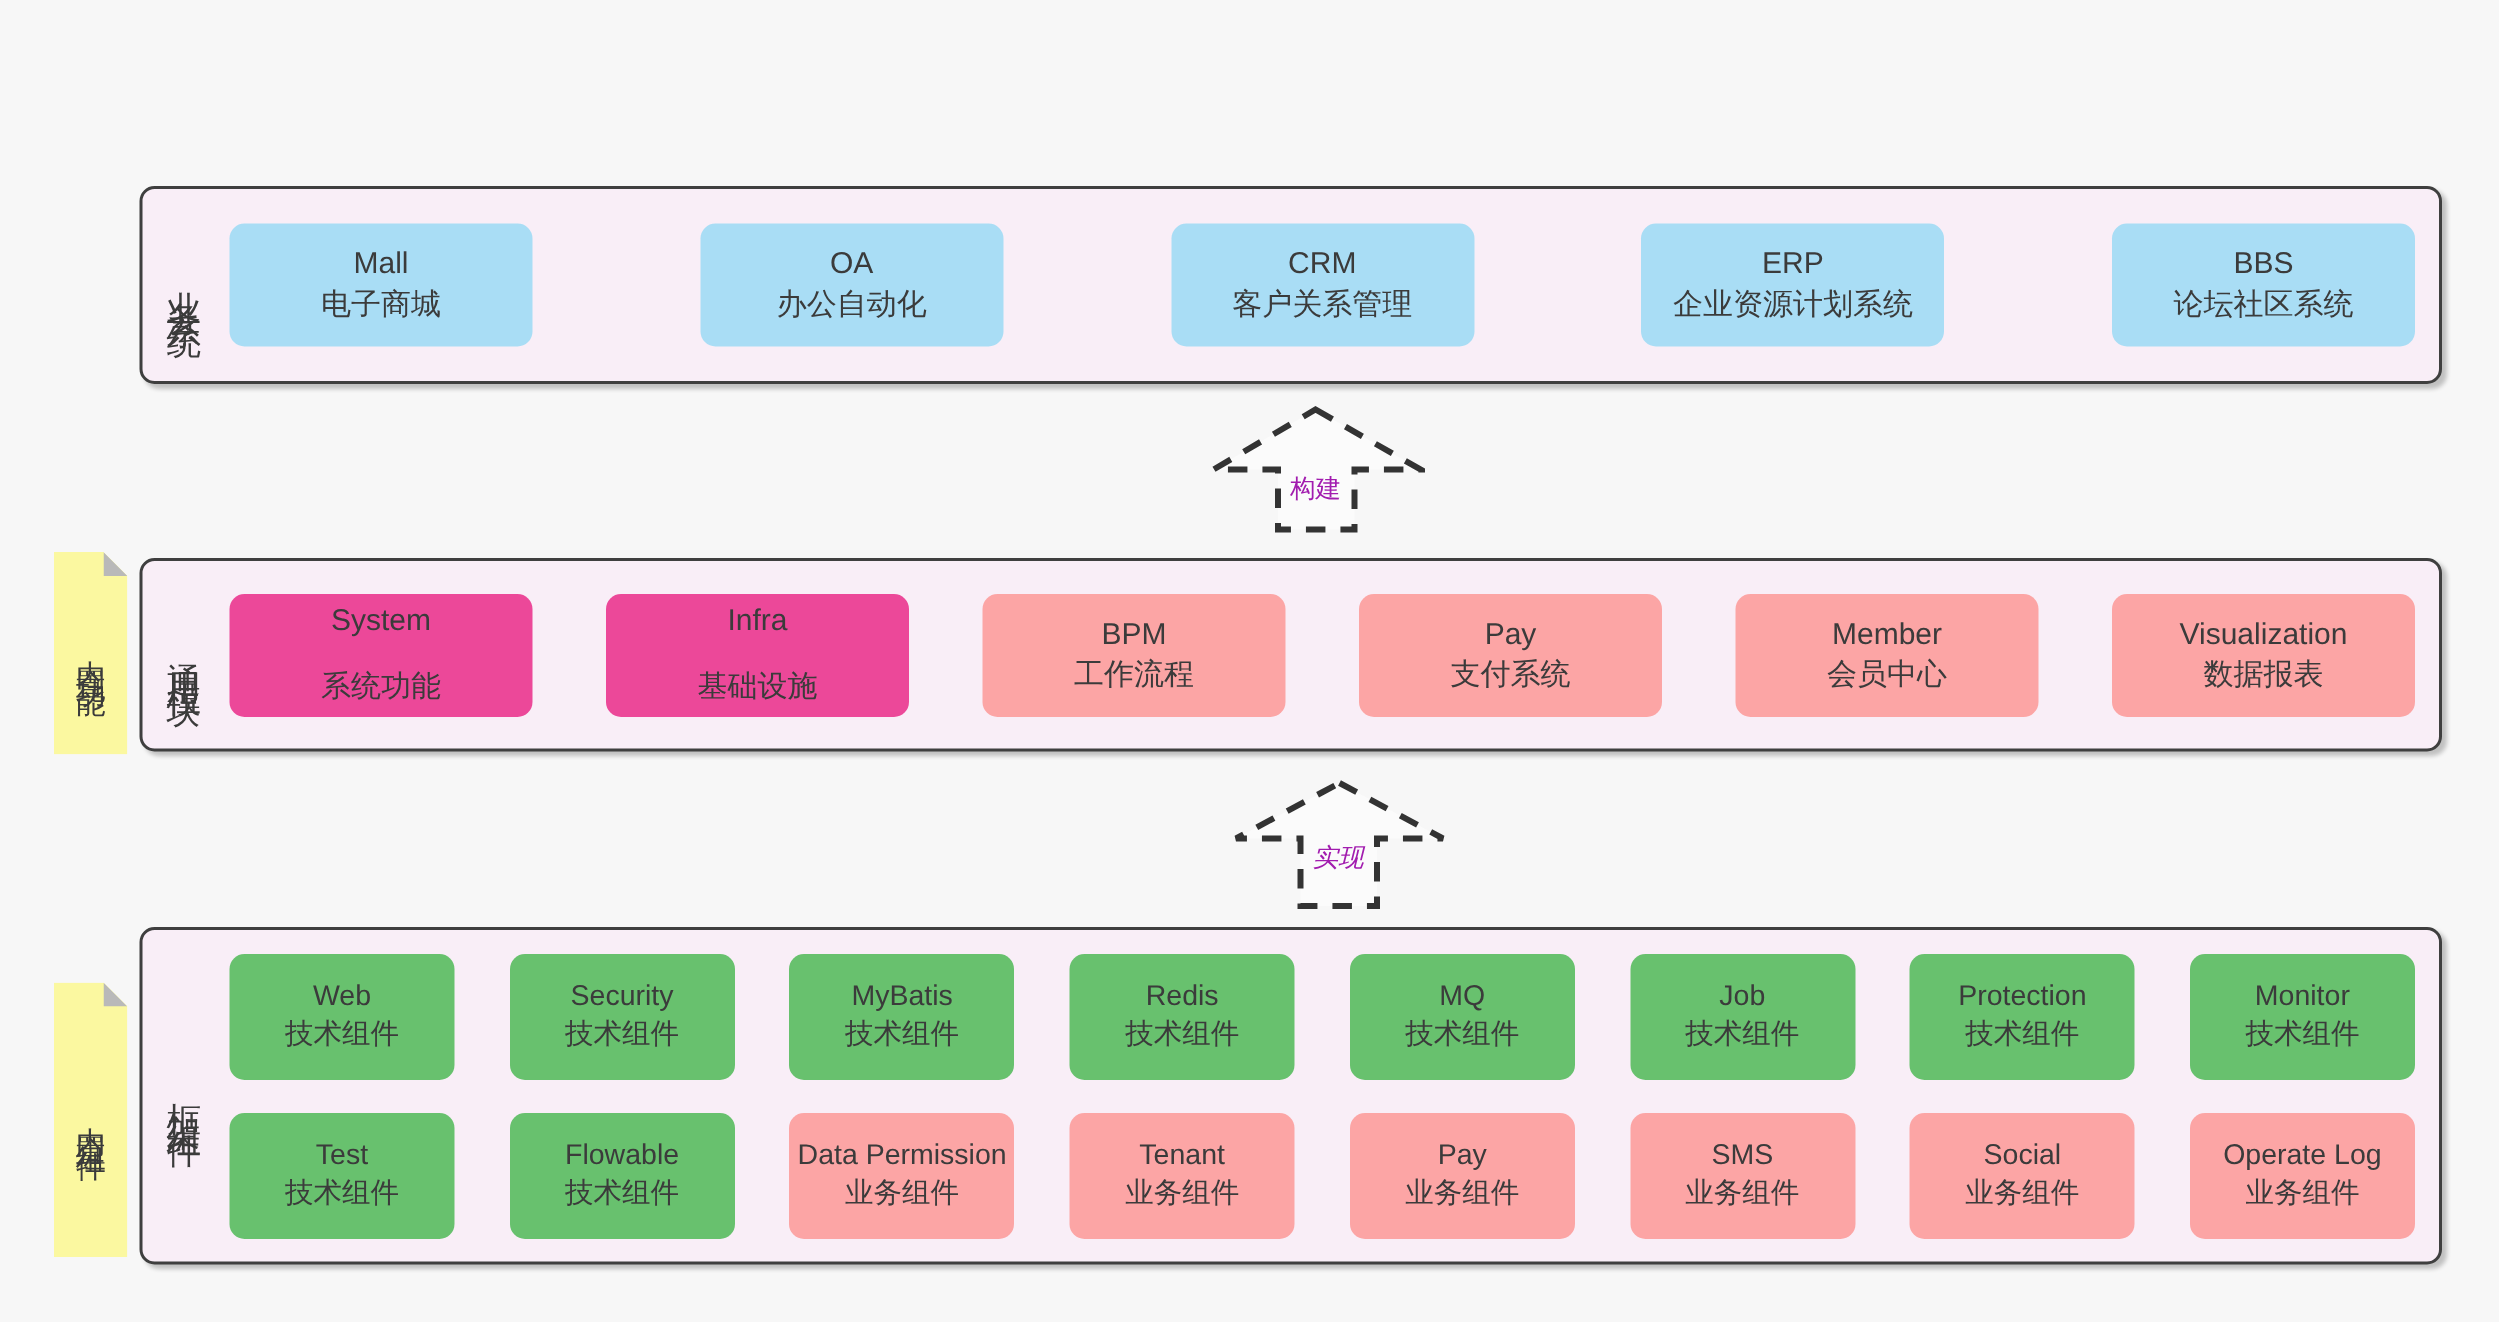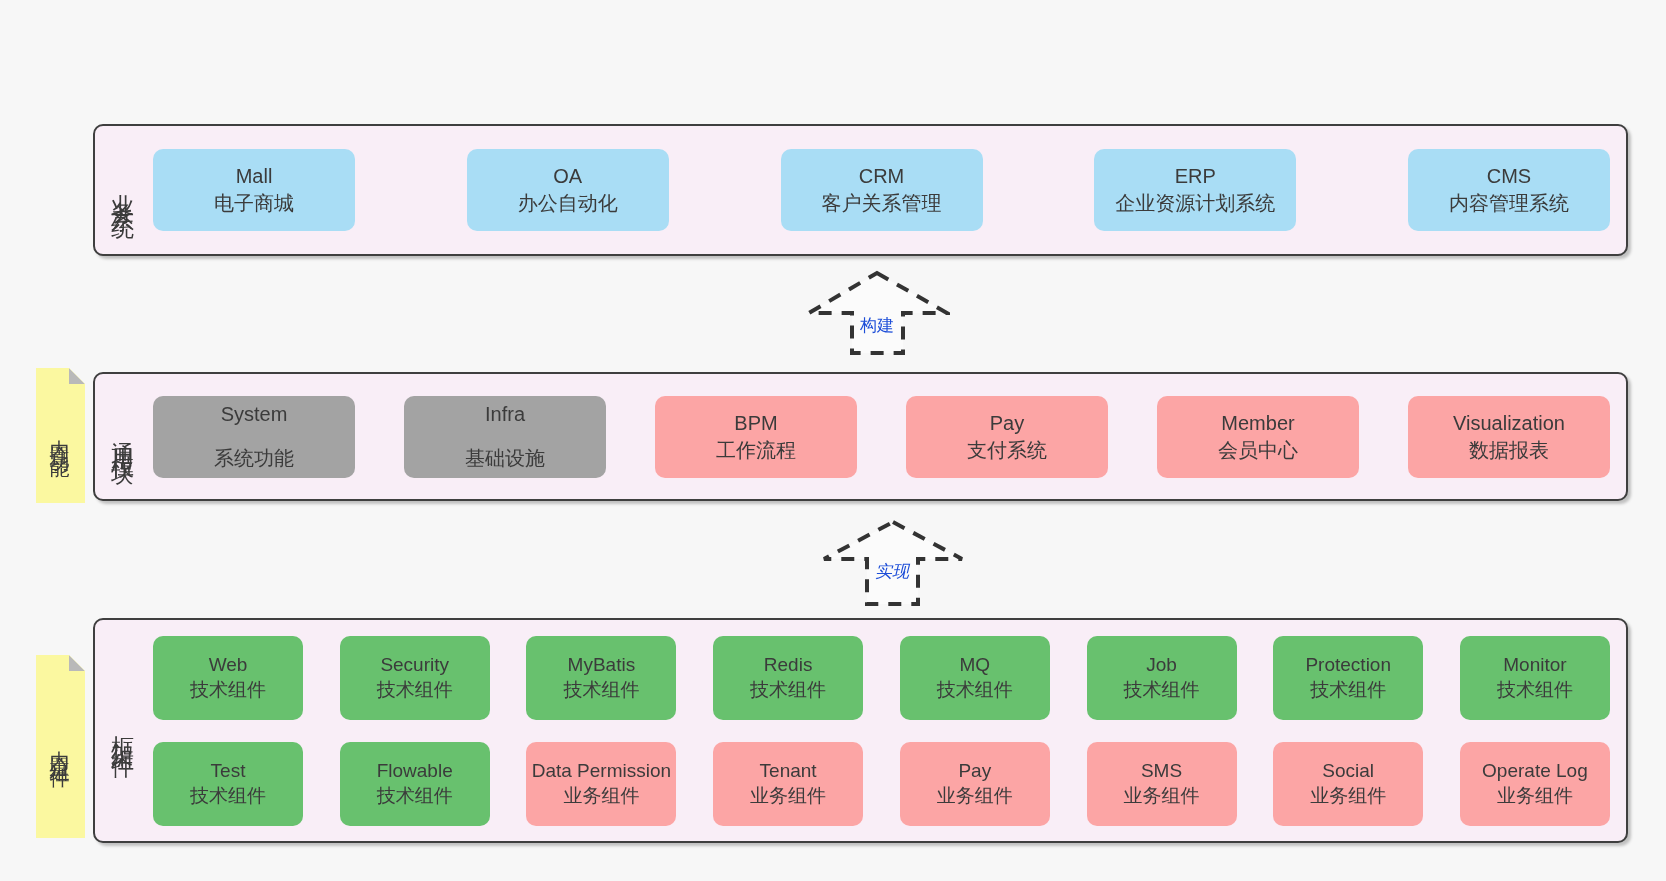--- a/index.html
+++ b/index.html
@@ -63,21 +63,21 @@
     flex-direction:column;
     align-items:center;
     justify-content:center;
     text-align:center;
     box-sizing:border-box;
     line-height:1.35;
   }
   .box-lg{width:202px;height:82px;font-size:20px;}
   .box-sm{width:150px;height:84px;font-size:19px;line-height:1.3;padding:2px;}
   .blue{background:#a9ddf5;}
-  .red{background:#a3a3a3;gap:17px;}
+  .red{background:#ec4899;gap:17px;}
   .pink{background:#fca5a5;}
   .green-dark{background:#68c16e;}
   .green-light{background:#fca5a5;}
   
   .sticky{
     position:absolute;
     left:36px;width:49px;
     background:#fbf8a0;
     box-sizing:border-box;
     clip-path:polygon(0 0,calc(100% - 16px) 0,100% 16px,100% 100%,0 100%);
@@ -108,21 +108,21 @@
   .arrow-1{left:806px;top:270px;}
   .arrow-2{left:821px;top:519px;}
   .arrow svg{display:block;width:100%;height:100%;}
   .arrow-label{
     position:absolute;
     left:71px;
     transform:translateX(-50%);
     background:#fbfbfb;
     padding:0 3px;
     font-size:17px;
-    color:#1d4ed8;
+    color:#a21caf;
     white-space:nowrap;
   }
   .arrow-1 .arrow-label{top:44px;}
   .arrow-2 .arrow-label{top:41px;font-style:italic;}
 </style>
 </head>
 <body>
 
 <div class="stage">
 
@@ -139,22 +139,22 @@
       </div>
       <div class="box box-lg blue">
         <div>CRM</div>
         <div>客户关系管理</div>
       </div>
       <div class="box box-lg blue">
         <div>ERP</div>
         <div>企业资源计划系统</div>
       </div>
       <div class="box box-lg blue">
-        <div>CMS</div>
-        <div>内容管理系统</div>
+        <div>BBS</div>
+        <div>论坛社区系统</div>
       </div>
     </div>
   </div>
 
   <div class="arrow arrow-1">
     <svg viewBox="0 0 144 87">
       <path d="M71 3 L141 43 L97 43 L97 83 L46 83 L46 43 L3 43 Z" fill="#fbfbfb" stroke="#333333" stroke-width="4" stroke-dasharray="13 10"></path>
     </svg>
     <div class="arrow-label">构建</div>
   </div>

